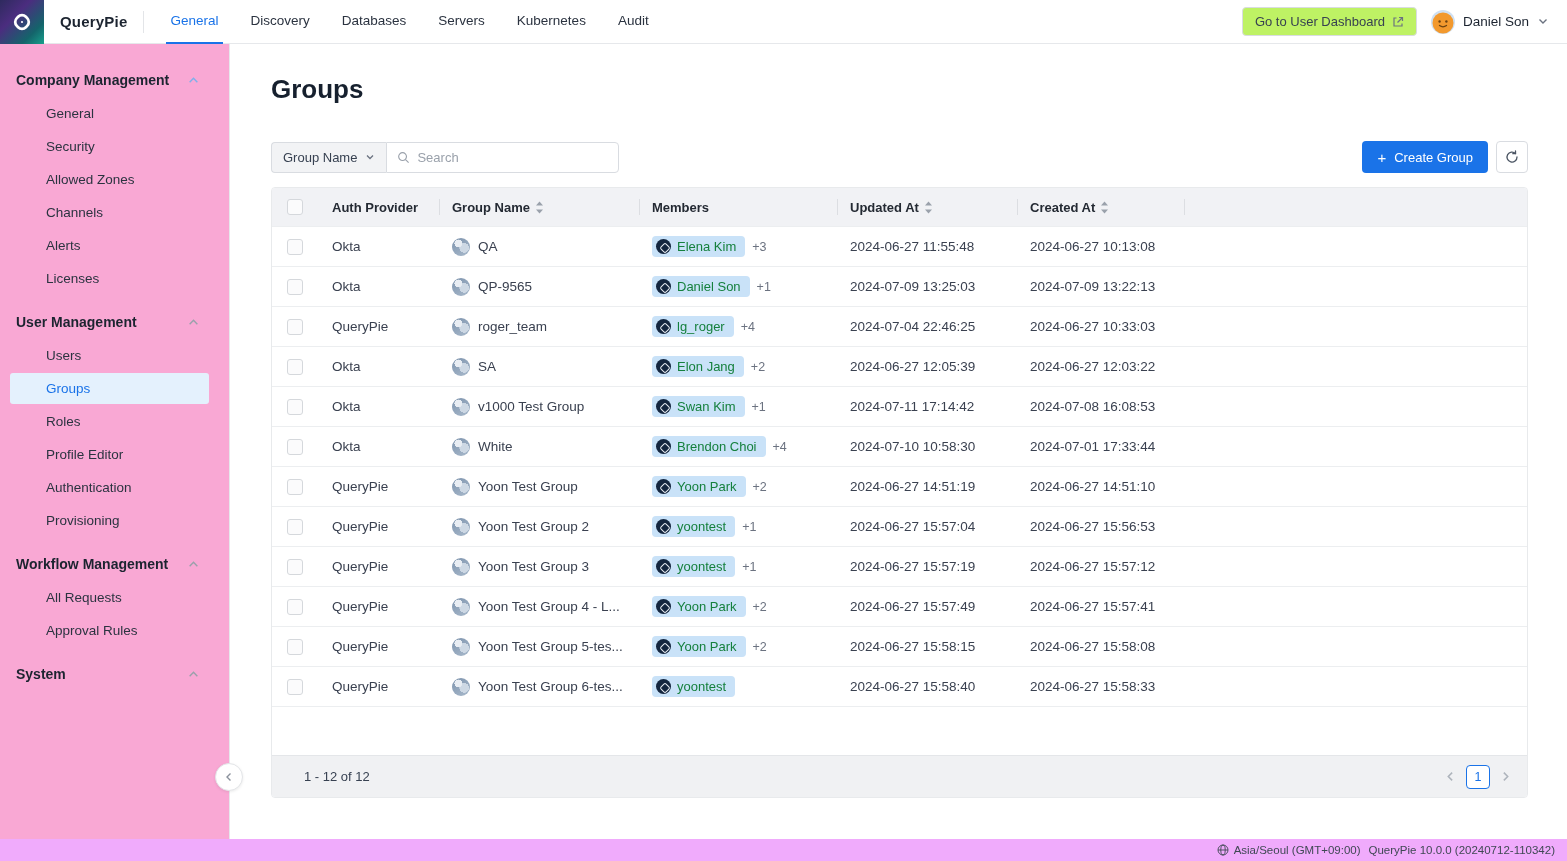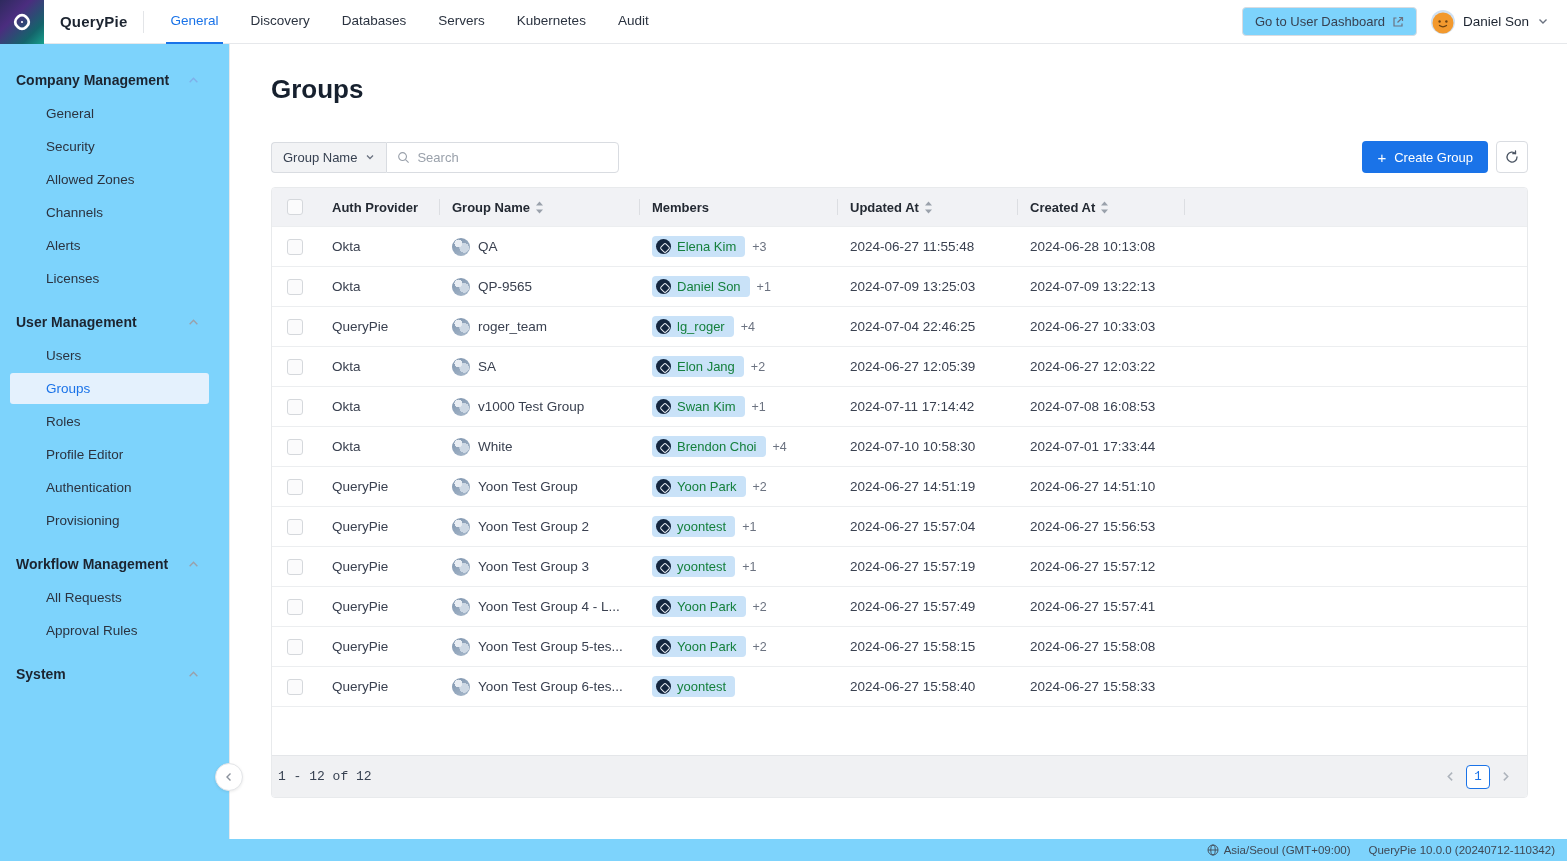--- a/index.html
+++ b/index.html
@@ -12,29 +12,29 @@
   
   .topbar { height:44px; display:flex; align-items:center; border-bottom:1px solid #e6e8eb; flex:0 0 44px; background:#fff; }
   .logo-sq { width:44px; height:44px; flex:0 0 44px; background:linear-gradient(135deg,#2e2a5e 0%,#4b2d7f 35%,#14646b 75%,#17a08c 100%); display:flex; align-items:center; justify-content:center; }
   .logo-sq svg { width:22px; height:22px; }
   .brand { font-size:15px; font-weight:700; color:#1c2430; margin:0 16px 0 16px; letter-spacing:.2px; }
   .top-divider { width:1px; height:22px; background:#e3e5e8; margin-right:10px; }
   .nav-tabs { display:flex; height:44px; }
   .tab { display:flex; align-items:center; padding:0 4px; margin:0 12px; font-size:13.5px; color:#2b3340; cursor:pointer; border-bottom:2px solid transparent; }
   .tab.active { color:#1a73e8; border-bottom-color:#1a73e8; font-weight:500; }
   .top-right { margin-left:auto; display:flex; align-items:center; gap:14px; padding-right:18px; }
-  .dash-btn { display:flex; align-items:center; gap:7px; border:1px solid #d9dce1; border-radius:4px; background:#7dd3fc; padding:6px 12px; font-size:13px; color:#374151; cursor:pointer; font-family:inherit; }
+  .dash-btn { display:flex; align-items:center; gap:7px; border:1px solid #d9dce1; border-radius:4px; background:#bef264; padding:6px 12px; font-size:13px; color:#374151; cursor:pointer; font-family:inherit; }
   .dash-btn svg { width:12px; height:12px; stroke:#6b7280; }
   .user-menu { display:flex; align-items:center; gap:8px; cursor:pointer; }
   .user-name { font-size:13.5px; color:#1c2430; }
   .chev-down svg { width:12px; height:12px; stroke:#6b7280; }
   
   .shell { flex:1 1 auto; display:flex; min-height:0; position:relative; }
   
-  .sidebar { width:230px; flex:0 0 230px; border-right:1px solid #e6e8eb; padding:22px 12px 0 0; position:relative; background:#7dd3fc; }
+  .sidebar { width:230px; flex:0 0 230px; border-right:1px solid #e6e8eb; padding:22px 12px 0 0; position:relative; background:#f9a8d4; }
   .side-section { margin-bottom:14px; }
   .side-title { display:flex; align-items:center; justify-content:space-between; padding:6px 18px 10px 16px; font-size:14px; font-weight:700; color:#1c2430; cursor:pointer; }
   .side-title svg { width:11px; height:11px; stroke:#9aa1ab; }
   .side-section:first-child .side-title svg { stroke:#7fb0ea; }
   .side-item { padding:8px 16px 8px 36px; font-size:13.5px; color:#2b3340; cursor:pointer; border-radius:3px; margin:0 8px 2px 10px; }
   .side-item.active { background:#e4f1fd; color:#1a73e8; }
   .collapse-btn { position:absolute; right:-14px; bottom:48px; width:28px; height:28px; border-radius:50%; background:#fff; border:1px solid #e3e5e8; box-shadow:0 1px 3px rgba(0,0,0,.08); display:flex; align-items:center; justify-content:center; cursor:pointer; z-index:5; }
   .collapse-btn svg { width:10px; height:10px; stroke:#8a919c; }
   
   .main { flex:1 1 auto; padding:30px 39px 0 41px; min-width:0; overflow:hidden; }
@@ -64,28 +64,28 @@
   .checkbox { width:16px; height:16px; border:1px solid #d5d8dc; border-radius:3px; background:#fbfbfc; display:inline-block; cursor:pointer; margin-left:3px; }
   .group-cell { gap:8px; }
   .group-av { width:18px; height:18px; border-radius:50%; flex:0 0 18px; background:radial-gradient(circle at 35% 30%, #e8edf3 0 22%, transparent 23%), radial-gradient(circle at 68% 55%, #cdd8e4 0 30%, transparent 31%), linear-gradient(145deg,#7d93ad,#a9bacc); }
   .member-cell { gap:7px; }
   .member-chip { display:inline-flex; align-items:center; gap:6px; background:#c9e2f8; border-radius:4px; padding:3px 9px 3px 4px; cursor:pointer; }
   .chip-av { width:15px; height:15px; border-radius:50%; background:#14263f; position:relative; flex:0 0 15px; }
   .chip-av::after { content:""; position:absolute; left:4.5px; top:4.5px; width:6px; height:6px; border:1.4px solid #e8edf3; border-radius:2px; transform:rotate(45deg); }
   .chip-label { font-size:13px; color:#15803d; }
   .extra-count { font-size:12.5px; color:#6b7280; }
   .empty-band { height:49px; background:#fff; border-top:1px solid #eceef0; }
-  .tfoot { height:42px; background:#f0f1f3; border-top:1px solid #e4e6e9; display:flex; align-items:center; padding:0 16px 0 6px;font-family:Liberation Mono, monospace; }
+  .tfoot { height:42px; background:#f0f1f3; border-top:1px solid #e4e6e9; display:flex; align-items:center; padding:0 16px 0 32px; }
   .range-text { font-size:13px; color:#374151; }
   .pager { margin-left:auto; display:flex; align-items:center; gap:10px; }
   .pg-arrow { background:none; border:none; cursor:pointer; display:flex; align-items:center; }
   .pg-arrow svg { width:11px; height:11px; stroke:#aeb4bc; }
   .pg-current { width:24px; height:24px; border:1px solid #1a73e8; border-radius:4px; background:#fff; color:#1a73e8; font-size:12.5px; display:flex; align-items:center; justify-content:center; cursor:pointer; font-family:inherit; }
   
-  .statusbar { height:22px; flex:0 0 22px; background:#7dd3fc; display:flex; align-items:center; justify-content:flex-end; gap:18px; padding:0 12px; font-size:11.5px; color:#3f4854; }
+  .statusbar { height:22px; flex:0 0 22px; background:#f0abfc; display:flex; align-items:center; justify-content:flex-end; gap:8px; padding:0 12px; font-size:11.5px; color:#3f4854; }
   .tz { display:flex; align-items:center; gap:5px; }
   .tz svg { width:12px; height:12px; stroke:#3f4854; }
 </style>
 </head>
 <body>
 
 <div class="topbar">
   <div class="logo-sq">
     <svg viewBox="0 0 24 24" fill="none" stroke="#fff" stroke-width="3" stroke-linecap="round">
       <rect x="5" y="5" width="14" height="14" rx="6" transform="rotate(45 12 12)"></rect>
@@ -290,21 +290,21 @@
       <span class="gname">QA</span>
     </div>
     <div class="td member-cell">
       <span class="member-chip">
         <span class="chip-av"></span>
         <span class="chip-label">Elena Kim</span>
       </span>
       <span class="extra-count">+3</span>
     </div>
     <div class="td">2024-06-27 11:55:48</div>
-    <div class="td">2024-06-28 10:13:08</div>
+    <div class="td">2024-06-27 10:13:08</div>
     <div class="td"></div>
   </div>
           <div class="tr row">
     <div class="td">
               <span class="checkbox"></span>
             </div>
     <div class="td auth">Okta</div>
     <div class="td group-cell">
       <span class="group-av"></span>
       <span class="gname">QP-9565</span>

